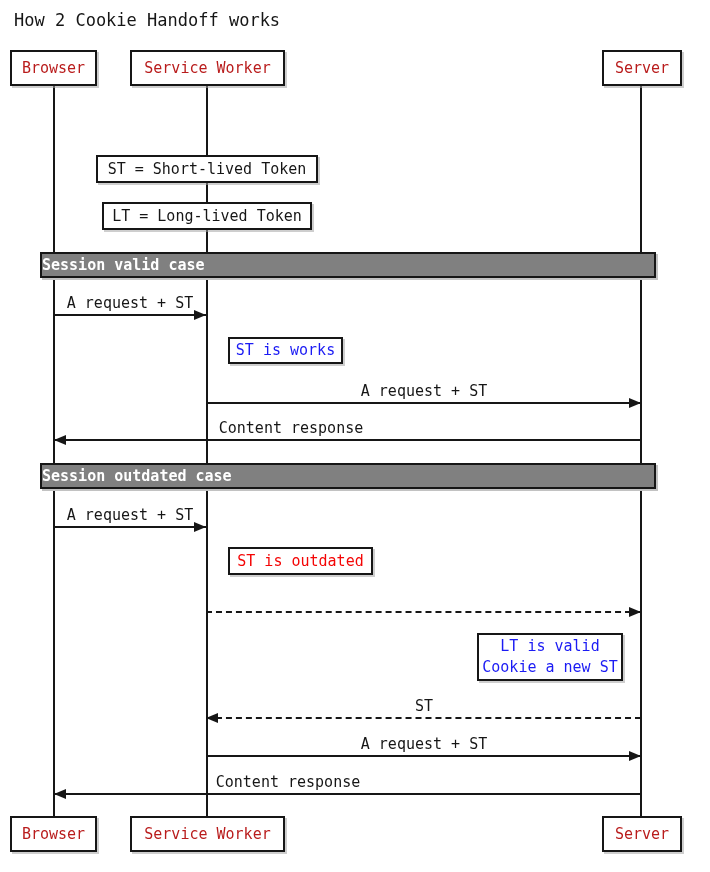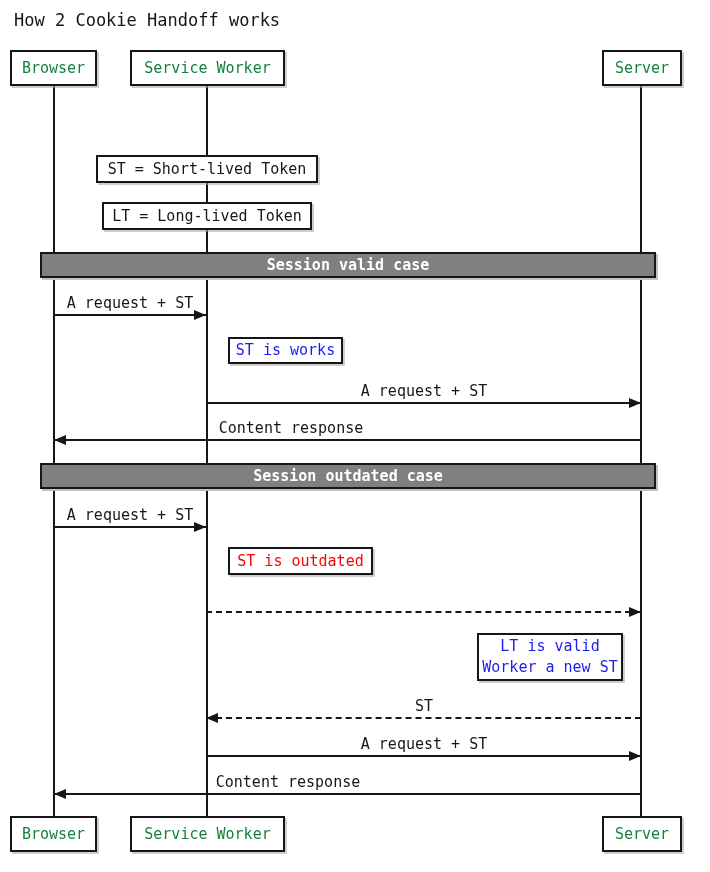--- a/index.html
+++ b/index.html
@@ -6,35 +6,35 @@
   #canvas{
     position:relative;width:710px;height:872px;background:#ffffff;overflow:hidden;
     font-family:"DejaVu Sans Mono","Liberation Mono",monospace;
     color:#161616;font-size:15px;
   }
   .title{position:absolute;left:14px;top:10px;font-size:17px;color:#161616;white-space:nowrap;}
   .lifeline{position:absolute;width:2px;top:86px;height:730px;background:#161616;z-index:1;}
   .pbox{
     position:absolute;height:32px;background:#ffffff;border:2px solid #161616;
     display:flex;align-items:center;justify-content:center;
-    color:#15803d;z-index:3;box-shadow:2px 2px 0 rgba(165,165,165,.55);
+    color:#b91c1c;z-index:3;box-shadow:2px 2px 0 rgba(165,165,165,.55);
     white-space:nowrap;
   }
   .note{
     position:absolute;background:#ffffff;border:2px solid #161616;
     display:flex;align-items:center;justify-content:center;flex-direction:column;
     z-index:3;box-shadow:2px 2px 0 rgba(165,165,165,.55);
     white-space:nowrap;line-height:21px;
   }
   .note.blue{color:#1b1bf4;}
   .note.red{color:#f40505;}
   .divider{
     position:absolute;left:40px;width:612px;height:22px;background:#808080;
     border:2px solid #161616;box-shadow:2px 2px 0 #c2c2c2;
-    display:flex;align-items:center;justify-content:center;
+    display:flex;align-items:center;
     color:#ffffff;font-weight:bold;z-index:2;
   }
   .msg-line{position:absolute;height:0;border-top:2px solid #161616;z-index:2;}
   .msg-line.dashed{border-top-style:dashed;}
   .ah{position:absolute;width:0;height:0;border-top:5px solid transparent;border-bottom:5px solid transparent;z-index:2;}
   .ah.right{border-left:12px solid #161616;}
   .ah.left{border-right:12px solid #161616;}
   .msg-label{position:absolute;width:320px;text-align:center;z-index:2;white-space:nowrap;}
 </style>
 </head>
@@ -95,21 +95,21 @@
 
   <div class="note red" style="left:228px;top:547px;width:141px;height:24px;">
     <span>ST is outdated</span>
   </div>
 
   <div class="msg-line dashed" style="left:206px;top:611px;width:435px;"></div>
   <div class="ah right" style="left:629px;top:607px;"></div>
 
   <div class="note blue" style="left:477px;top:633px;width:142px;height:44px;">
     <span>LT is valid</span>
-    <span>Worker a new ST</span>
+    <span>Cookie a new ST</span>
   </div>
 
   <div class="msg-label" style="left:264px;top:697px;">ST</div>
   <div class="msg-line dashed" style="left:206px;top:717px;width:435px;"></div>
   <div class="ah left" style="left:206px;top:713px;"></div>
 
   <div class="msg-label" style="left:264px;top:735px;">A request + ST</div>
   <div class="msg-line" style="left:206px;top:755px;width:435px;"></div>
   <div class="ah right" style="left:629px;top:751px;"></div>
 

